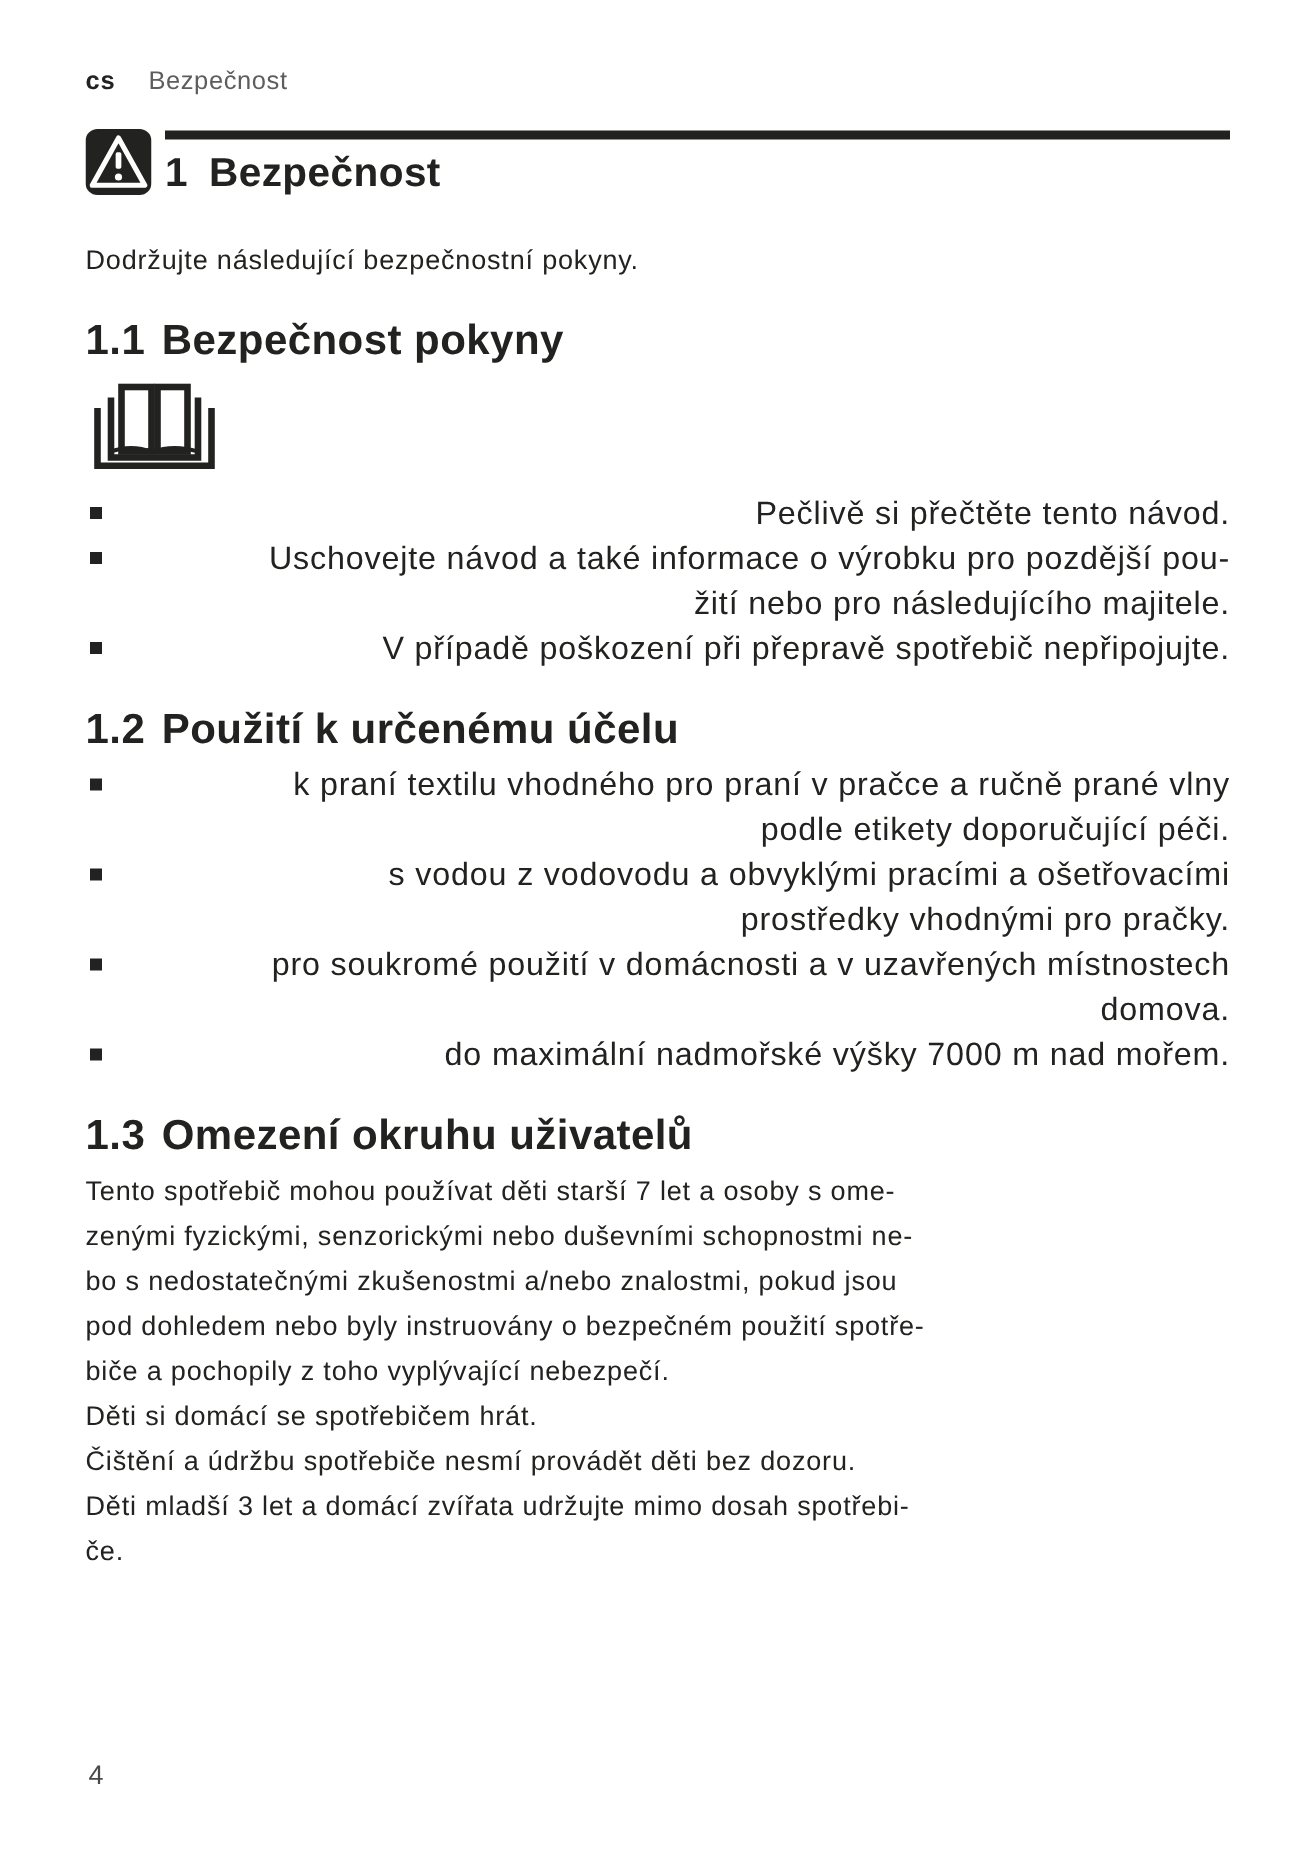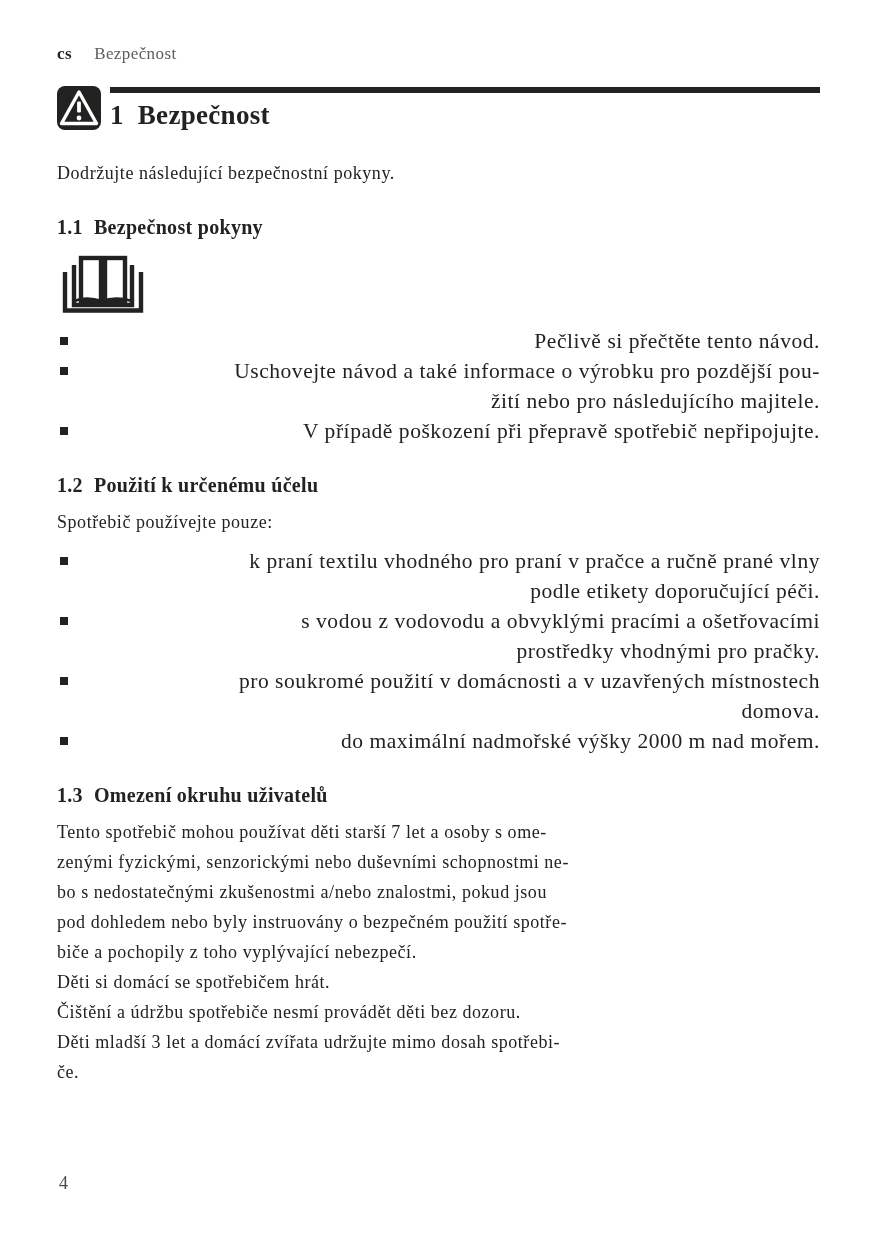--- a/index.html
+++ b/index.html
@@ -13,21 +13,20 @@
     font-family: "Liberation Sans", sans-serif;
     color: #222220;
     position: relative;
     overflow: hidden;
   }
   .page {
     position: absolute;
     inset: 0;
     padding: 44px 54px 16px 57px;
     box-sizing: border-box;
-    font-family: Liberation Serif, serif;
   }
 
   
   .running-header {
     display: flex;
     align-items: baseline;
     gap: 22px;
     font-size: 17px;
     line-height: 20px;
   }
@@ -62,21 +61,21 @@
     font-size: 18px;
     letter-spacing: 0.55px;
     line-height: 30px;
     margin-top: 28px;
     white-space: pre-line;
   }
   .body-par.tight { margin-top: 9px; }
 
   .h2 {
     margin-top: 26px;
-    font-size: 20px;
+    font-size: 28px;
     font-weight: bold;
     letter-spacing: 0.3px;
     line-height: 26px;
     display: flex;
     gap: 11px;
   }
 
   .book-pictogram { margin-top: 15px; display: block; }
 
   ul.square-list {
@@ -161,30 +160,29 @@
     <li>Uschovejte návod a také informace o výrobku pro pozdější pou-
 žití nebo pro následujícího majitele.</li>
     <li>V případě poškození při přepravě spotřebič nepřipojujte.</li>
   </ul>
 
   <div class="h2">
     <span>1.2</span>
     <span>Použití k určenému účelu</span>
   </div>
 
-  <div class="body-par tight">Spotřebič používejte pouze:</div>
 
   <ul class="square-list">
     <li>k praní textilu vhodného pro praní v pračce a ručně prané vlny
 podle etikety doporučující péči.</li>
     <li>s vodou z vodovodu a obvyklými pracími a ošetřovacími
 prostředky vhodnými pro pračky.</li>
     <li>pro soukromé použití v domácnosti a v uzavřených místnostech
 domova.</li>
-    <li>do maximální nadmořské výšky 2000 m nad mořem.</li>
+    <li>do maximální nadmořské výšky 7000 m nad mořem.</li>
   </ul>
 
   <div class="h2">
     <span>1.3</span>
     <span>Omezení okruhu uživatelů</span>
   </div>
 
   <div class="body-par tight">Tento spotřebič mohou používat děti starší 7 let a osoby s ome-
 zenými fyzickými, senzorickými nebo duševními schopnostmi ne-
 bo s nedostatečnými zkušenostmi a/nebo znalostmi, pokud jsou

